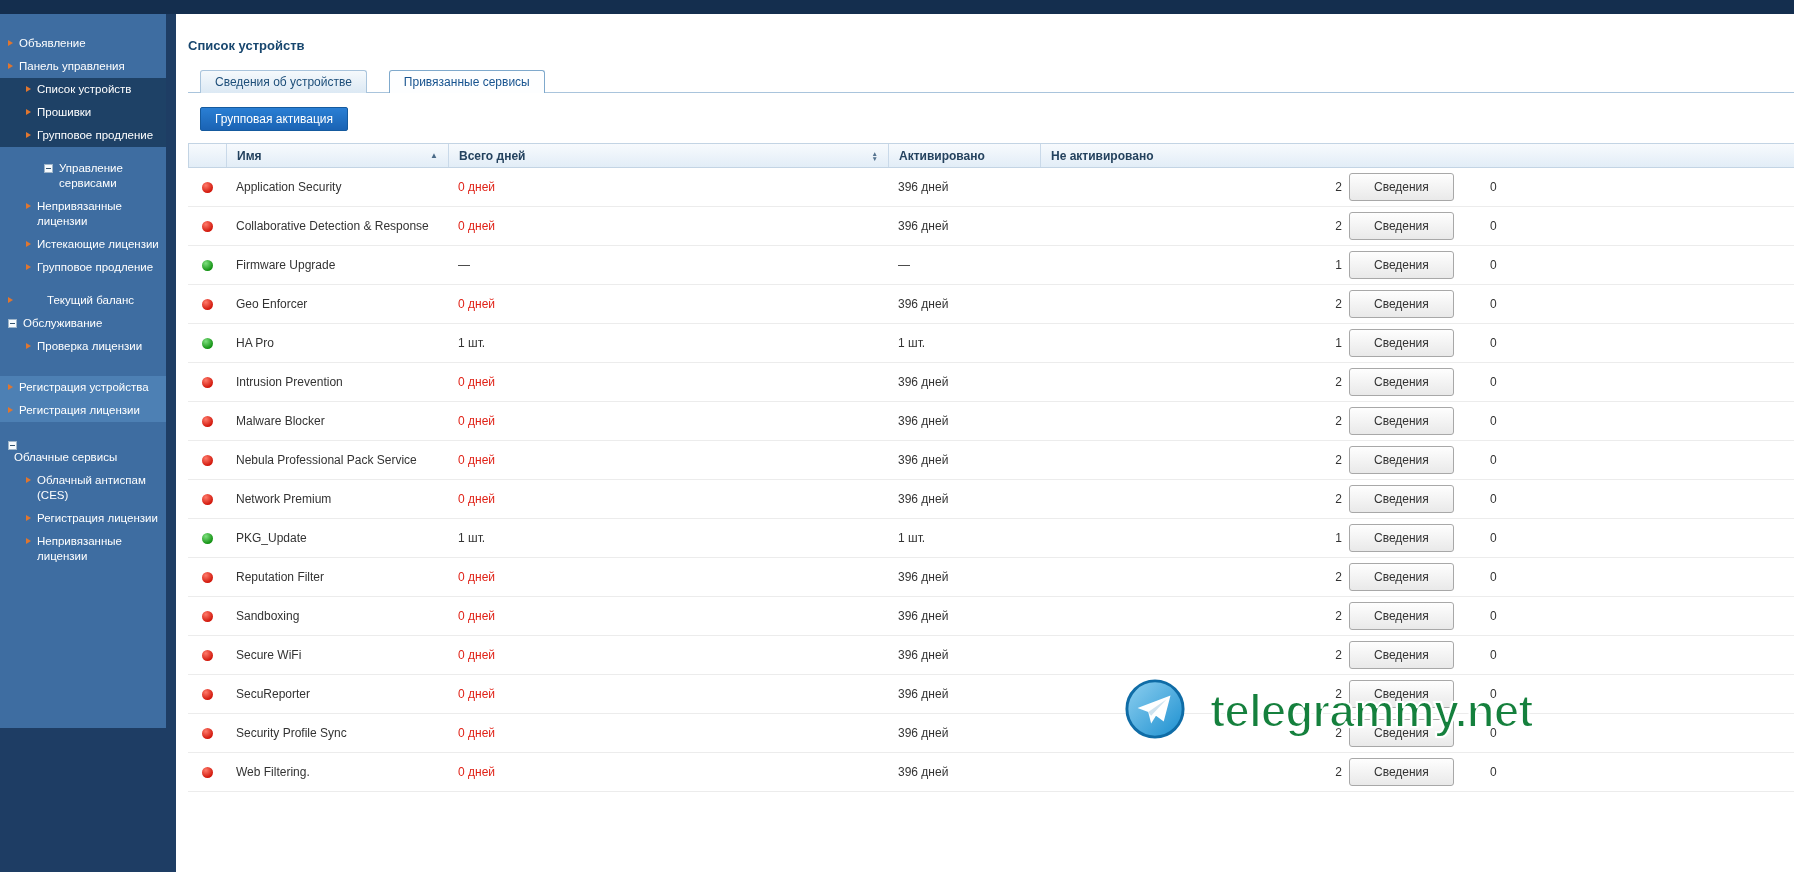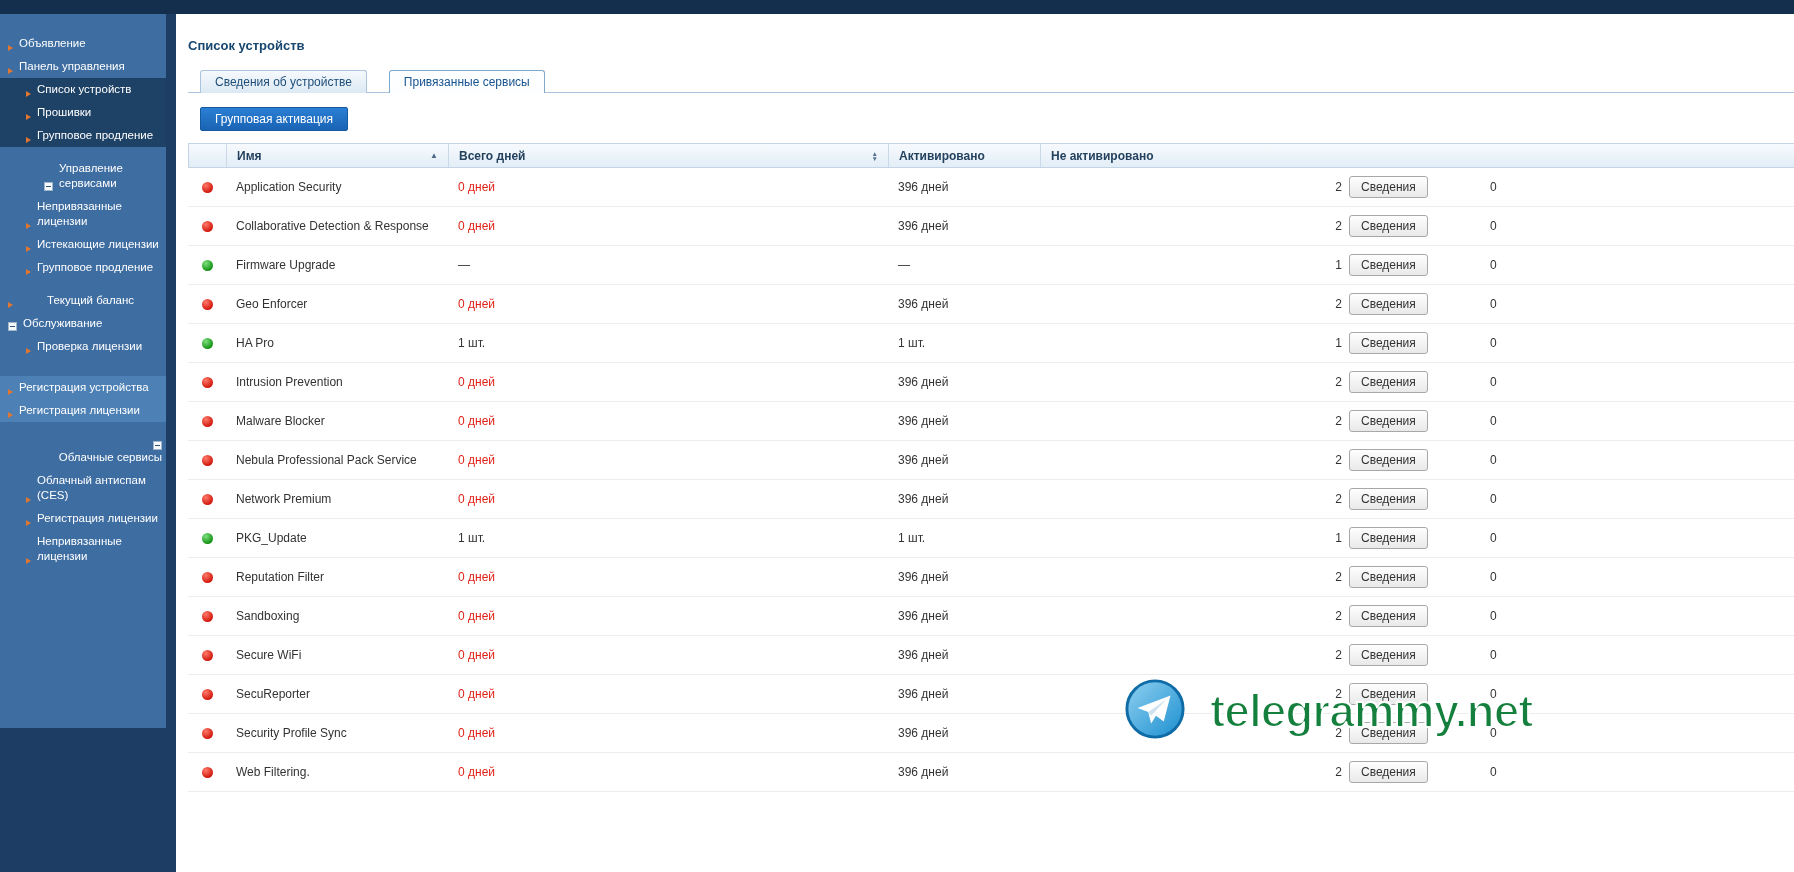--- a/index.html
+++ b/index.html
@@ -7,21 +7,21 @@
   .root { position:relative; width:1794px; height:872px; overflow:hidden; background:#fff; }
 
   
   .topbar { position:absolute; left:0; top:0; width:100%; height:14px; background:#142e4e; z-index:5; }
 
   
   .sidebar { position:absolute; left:0; top:14px; width:166px; height:714px; background:#3e6da1; padding-top:18px; z-index:4; }
   .sidebar-bottom { position:absolute; left:0; top:728px; width:166px; height:144px; background:#1e3d64; z-index:4; }
   .sidebar-edge { position:absolute; left:166px; top:14px; width:10px; height:858px; background:#1e3d64; z-index:4; }
 
-  .sb-item { display:flex; align-items:flex-end; padding:4px 4px 4px 8px; color:#fff; font-size:11.5px; line-height:15px; cursor:pointer; }
+  .sb-item { display:flex; align-items:flex-start; padding:4px 4px 4px 8px; color:#fff; font-size:11.5px; line-height:15px; cursor:pointer; }
   .sb-item .sb-label { padding-left:6px; }
   .sb-item.lvl1 { padding-left:26px; }
   .sb-item.sec-dark { background:#1e4166; }
   .sb-item.group.sec-dark { background:#142f53; }
   .sb-item.sec-light { background:#4d80b4; }
   .bullet { width:0; height:0; border-left:5px solid #e0762f; border-top:3.5px solid transparent; border-bottom:3.5px solid transparent; margin-top:4px; flex:none; }
   .expander { width:9px; height:9px; border:1px solid #9fb6ca; background:#f6fafd; position:relative; margin-top:3px; flex:none; }
   .expander::after { content:""; position:absolute; left:1px; right:1px; top:3px; height:1px; background:#33536f; }
 
   
@@ -51,21 +51,21 @@
 
   .tr { display:flex; align-items:center; height:39px; border-bottom:1px solid #ececec; background:#fff; }
   .td { padding:0 10px; overflow:hidden; white-space:nowrap; }
   .td.c0 { display:flex; justify-content:center; padding:0; }
   .dot { width:11px; height:11px; border-radius:50%; display:inline-block; }
   .dot.red { background:radial-gradient(circle at 35% 30%, #ff7a6a, #d1170b 72%); }
   .dot.green { background:radial-gradient(circle at 35% 30%, #7fe07f, #129112 72%); }
   .td.alert { color:#e02318; }
   .td.c4 { display:flex; align-items:center; padding:0; }
   .td.c4 .num { width:14px; text-align:right; margin-right:7px; }
-  .btn-details { height:22px; padding:0 11px; font-size:12px; color:#333; background:linear-gradient(#fefefe,#e9e9e9); border:1px solid #a8a8a8; border-radius:3px; cursor:pointer; font-family:inherit; }
+  .btn-details { height:28px; padding:0 24px; font-size:12px; color:#333; background:linear-gradient(#fefefe,#e9e9e9); border:1px solid #a8a8a8; border-radius:3px; cursor:pointer; font-family:inherit; }
 
   
   .watermark { position:absolute; left:1124px; top:678px; display:flex; align-items:center; z-index:20; }
   .watermark .wm-text { font-size:46px; font-weight:bold; color:#15803d; letter-spacing:-1px; margin-left:24px;
     -webkit-text-stroke:2px #ffffff; text-shadow:0 0 3px #fff, 0 0 2px #fff; }
 </style>
 </head>
 <body>
 
 <div class="root">

